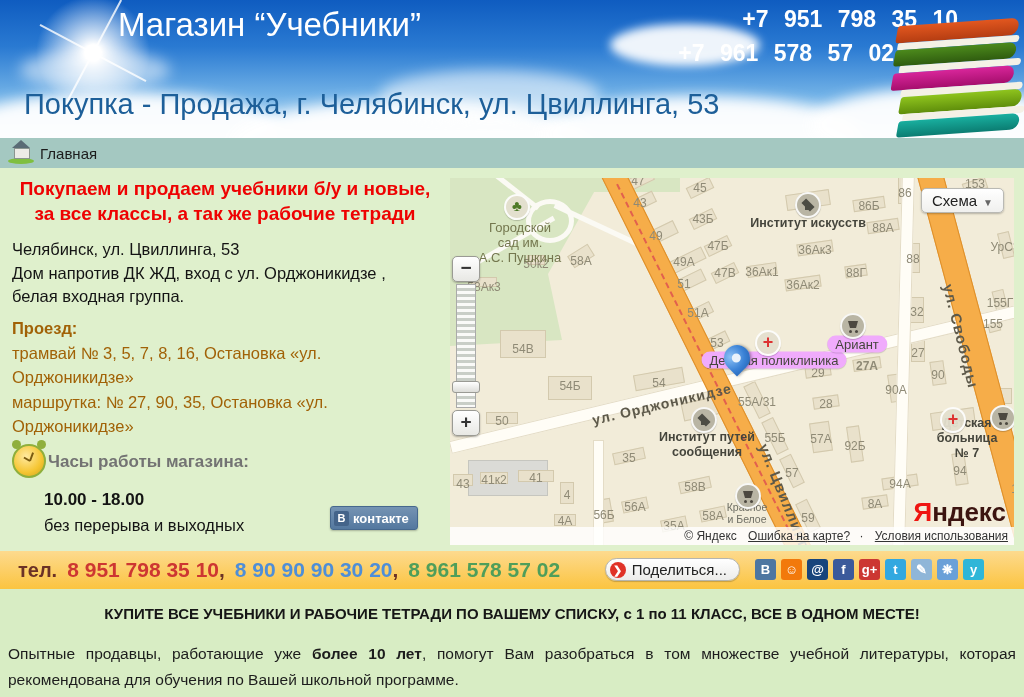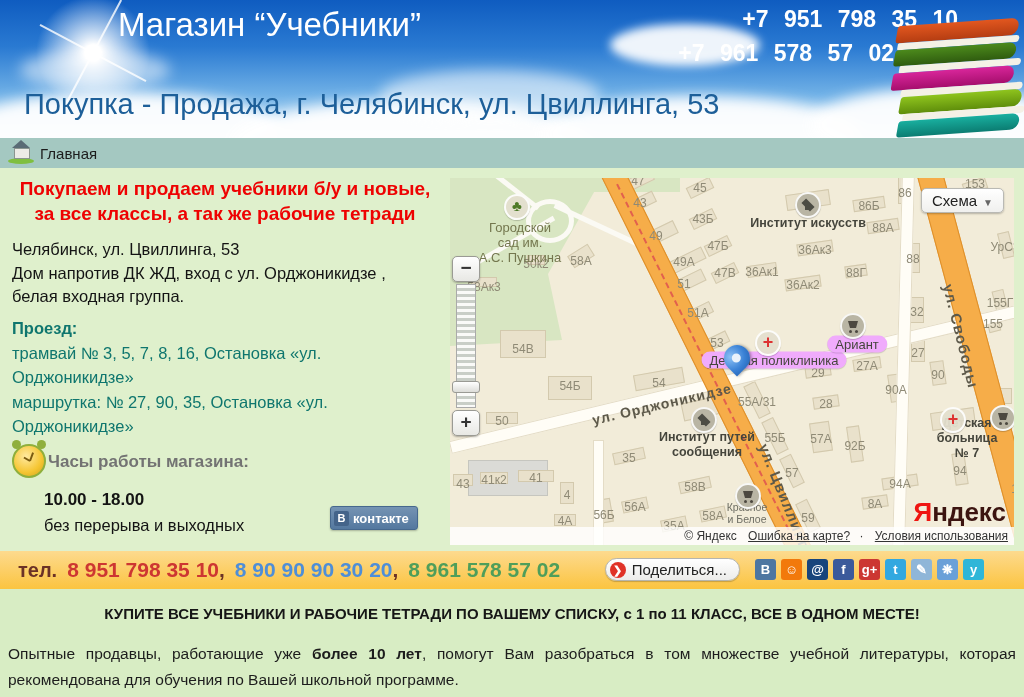--- a/index.html
+++ b/index.html
@@ -51,21 +51,21 @@
   .home-ico .bush{position:absolute;left:-2px;bottom:-3px;width:26px;height:6px;border-radius:50%;background:#7fbf3f;}
   .home-label{color:#1c1c1c;}
   .nav-item{color:#fdfdfb;margin-left:27px;cursor:pointer;white-space:nowrap;}
 
   
   .content{position:absolute;left:0;top:168px;width:1024px;height:383px;background:#dff0cc;}
   .panel{position:absolute;left:0;top:0;width:450px;height:383px;}
   .promo{position:absolute;left:0;top:8px;width:450px;text-align:center;color:#ee0202;
          font-size:19px;font-weight:bold;line-height:25px;white-space:pre-line;}
   .addr{position:absolute;left:12px;top:70px;font-size:16.5px;color:#141414;line-height:23.5px;}
-  .transit{position:absolute;left:12px;top:148px;font-size:16.5px;color:#0f766e;line-height:24.5px;width:420px;}
+  .transit{position:absolute;left:12px;top:148px;font-size:16.5px;color:#a16207;line-height:24.5px;width:420px;}
   .transit .tt{font-weight:bold;}
   .hours-title{position:absolute;left:48px;top:284px;font-size:17px;font-weight:bold;color:#737373;}
   .hours-val{position:absolute;left:44px;top:322px;font-size:17px;font-weight:bold;color:#141414;}
   .hours-note{position:absolute;left:44px;top:348px;font-size:16.5px;color:#141414;}
   .alarm{position:absolute;left:12px;top:276px;width:30px;height:30px;border-radius:50%;
      background:radial-gradient(circle at 40% 35%,#ffe9a0,#f5c531 60%,#caa21d);border:2px solid #8faf3c;}
   .alarm::before,.alarm::after{content:"";position:absolute;width:9px;height:9px;border-radius:50%;background:#8faf3c;top:-6px;}
   .alarm::before{left:-2px;} .alarm::after{right:-2px;}
   .alarm .hand{position:absolute;left:50%;top:50%;width:2px;height:9px;background:#7a5a10;transform-origin:top;transform:rotate(200deg);}
   .alarm .hand2{transform:rotate(120deg);height:7px;}
@@ -341,21 +341,21 @@
           <div class="mnum" style="left: 44px; top: 302px;">41к2</div>
           <div class="mnum" style="left: 86px; top: 300px;">41</div>
           <div class="mnum" style="left: 117px; top: 317px;">4</div>
           <div class="mnum" style="left: 115px; top: 343px;">4А</div>
           <div class="mnum" style="left: 154px; top: 337px;">56Б</div>
           <div class="mnum" style="left: 185px; top: 329px;">56А</div>
           <div class="mnum" style="left: 179px; top: 280px;">35</div>
           <div class="mnum" style="left: 224px; top: 348px;">35А</div>
           <div class="mnum" style="left: 245px; top: 309px;">58В</div>
           <div class="mnum" style="left: 263px; top: 338px;">58А</div>
-          <div class="mnum" style="left: 417px; top: 188px;">27А</div>
+          <div class="mnum" style="left: 417px; top: 188px; font-weight: bold;">27А</div>
           <div class="mnum" style="left: 368px; top: 195px;">29</div>
           <div class="mnum" style="left: 488px; top: 197px;">90</div>
           <div class="mnum" style="left: 446px; top: 212px;">90А</div>
           <div class="mnum" style="left: 376px; top: 226px;">28</div>
           <div class="mnum" style="left: 307px; top: 224px;">55А/31</div>
           <div class="mnum" style="left: 325px; top: 260px;">55Б</div>
           <div class="mnum" style="left: 371px; top: 261px;">57А</div>
           <div class="mnum" style="left: 405px; top: 268px;">92Б</div>
           <div class="mnum" style="left: 510px; top: 293px;">94</div>
           <div class="mnum" style="left: 450px; top: 306px;">94А</div>

